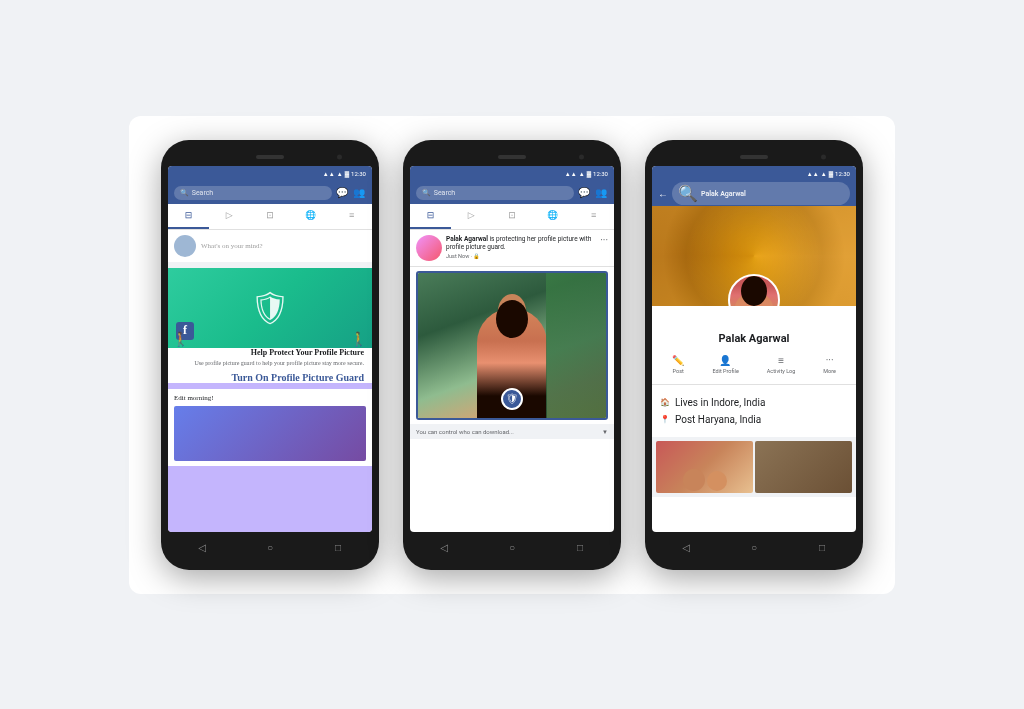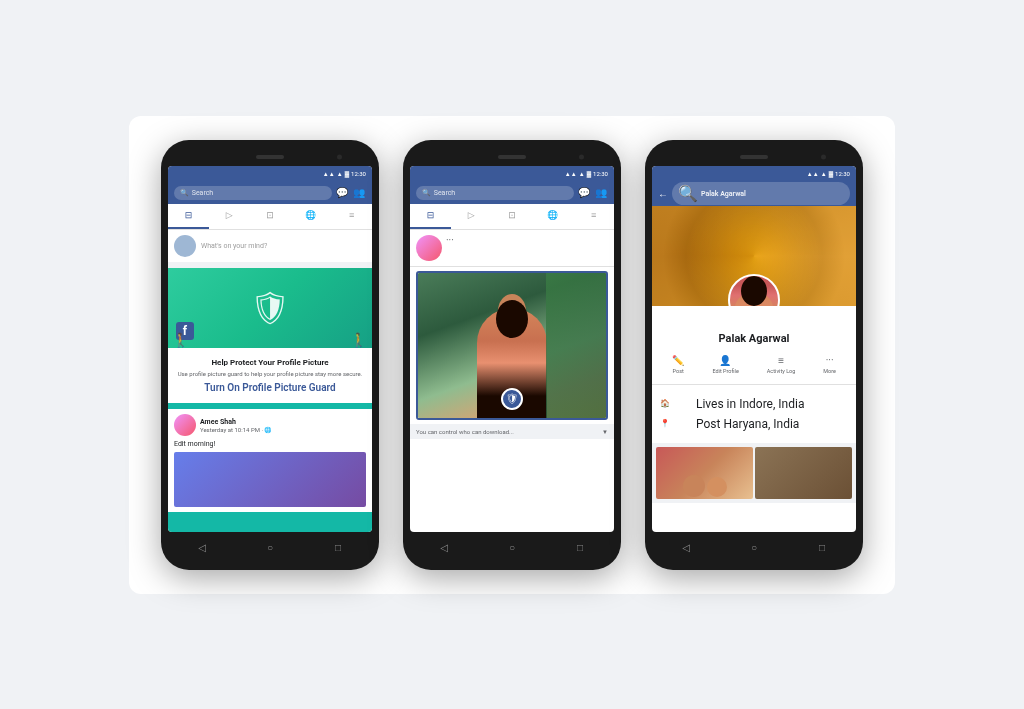--- a/index.html
+++ b/index.html
@@ -136,21 +136,22 @@
       border-bottom: 2px solid transparent;
     }
     .nav-tab.active {
       color: #3b5998;
       border-bottom-color: #3b5998;
     }
     
     .screen-content {
       flex: 1;
       overflow: hidden;
-      background: #14b8a6;
+      background: #c4b5fd;
+      font-family: Liberation Serif, serif;
     }
     
     .post-composer {
       background: #fff;
       padding: 5px 6px;
       display: flex;
       align-items: center;
       gap: 5px;
       border-bottom: 6px solid #f0f2f5;
     }
@@ -203,22 +204,22 @@
     .stick-figures {
       position: absolute;
       width: 100%;
       height: 100%;
       display: flex;
       justify-content: space-between;
       align-items: flex-end;
       padding: 0 4px;
     }
     .protect-text {
-      padding: 10px 8px;
-      text-align: center;
+      padding: 0 8px;
+      text-align: right;
     }
     .protect-title {
       font-size: 8px;
       font-weight: bold;
       color: #1c1e21;
       margin-bottom: 3px;
     }
     .protect-desc {
       font-size: 6px;
       color: #65676b;
@@ -424,23 +425,22 @@
       display: flex;
       align-items: center;
       gap: 5px;
       padding: 3px 0;
     }
     .detail-icon {
       font-size: 8px;
       color: #65676b;
     }
     .detail-text {
-      font-size: 12px;
+      font-size: 10px;
       color: #1c1e21;
-      margin-left: 21px;
     }
     
     .photos-strip {
       display: flex;
       gap: 2px;
       padding: 4px 4px;
       background: #f0f2f5;
       margin-top: 4px;
     }
     .photo-thumb {
@@ -553,27 +553,20 @@
             </div>
           </div>
           <div class="protect-text">
             <div class="protect-title">Help Protect Your Profile Picture</div>
             <div class="protect-desc">Use profile picture guard to help your profile picture stay more secure.</div>
             <div class="protect-link">Turn On Profile Picture Guard</div>
           </div>
         </div>
 
         <div class="post-item">
-          <div class="post-header">
-            <div class="post-avatar"></div>
-            <div class="post-meta">
-              <div class="post-name">Amee Shah</div>
-              <div class="post-time">Yesterday at 10:14 PM · 🌐</div>
-            </div>
-          </div>
           <div class="post-body">Edit morning!</div>
           <div class="post-image"></div>
         </div>
       </div>
     </div>
 
     <div class="phone-bottom">
       <div class="nav-btn">◁</div>
       <div class="nav-btn">○</div>
       <div class="nav-btn">□</div>
@@ -611,20 +604,27 @@
         <div class="nav-tab active">⊟</div>
         <div class="nav-tab">▷</div>
         <div class="nav-tab">⊡</div>
         <div class="nav-tab">🌐</div>
         <div class="nav-tab">≡</div>
       </div>
 
       <div class="notif-post">
         <div class="notif-header">
           <div class="post-avatar" style="width:26px;height:26px;flex-shrink:0;"></div>
+          <div style="flex:1">
+            <div class="notif-text">
+              <span class="notif-name">Palak Agarwal</span>
+              <span>is protecting her profile picture with profile picture guard.</span>
+            </div>
+            <div class="notif-time">Just Now · 🔒</div>
+          </div>
           <span class="notif-dots">···</span>
         </div>
       </div>
 
       <div class="profile-photo-frame">
         <div class="profile-photo-img">
 
           <div style="position:absolute;bottom:0;left:50%;transform:translateX(-50%);width:70px;height:110px;background:linear-gradient(180deg,#d4855a 0%,#c87050 30%,#e89070 50%,#1a0800 80%);border-radius:35px 35px 0 0;"></div>
           <div style="position:absolute;bottom:80px;left:50%;transform:translateX(-50%);width:32px;height:38px;background:#1a0800;border-radius:50%;z-index:2;"></div>
           <div style="position:absolute;bottom:90px;left:50%;transform:translateX(-50%);width:28px;height:34px;background:#c8845a;border-radius:50%;z-index:1;"></div>

